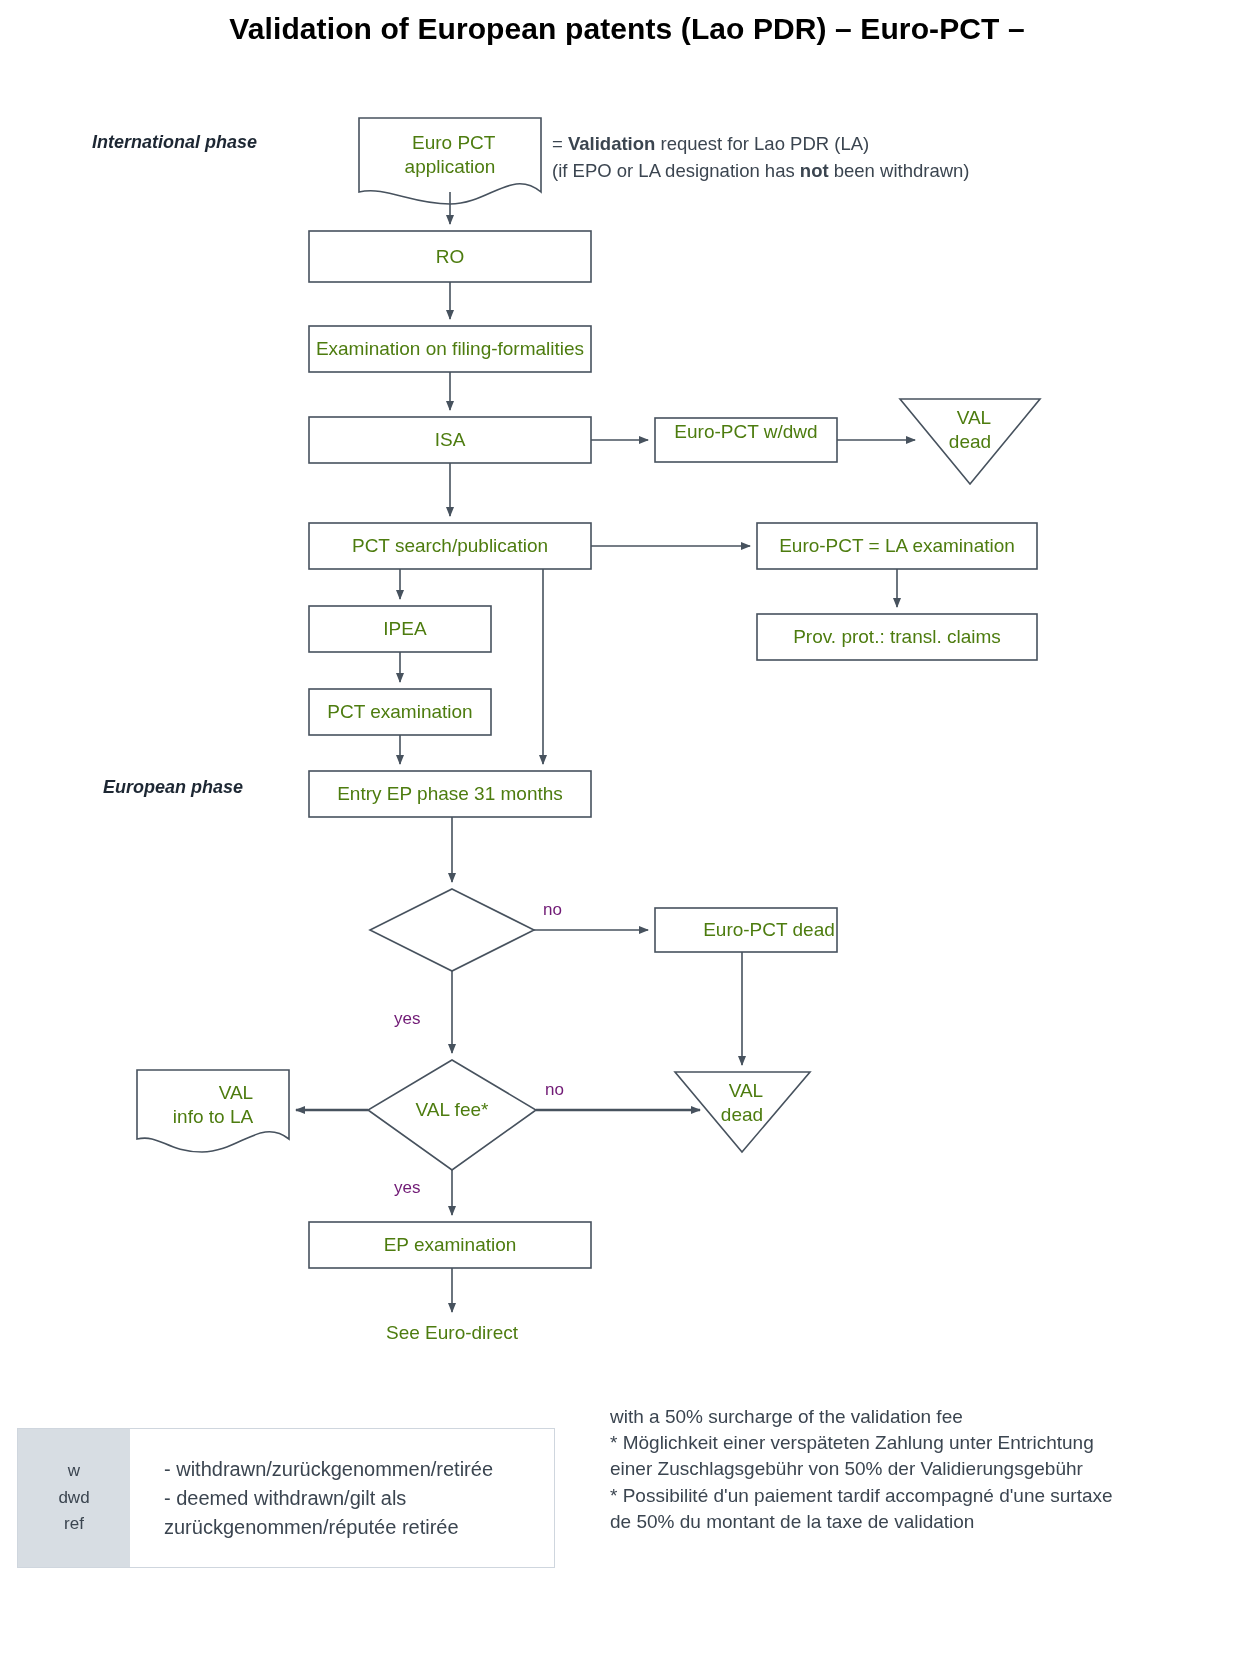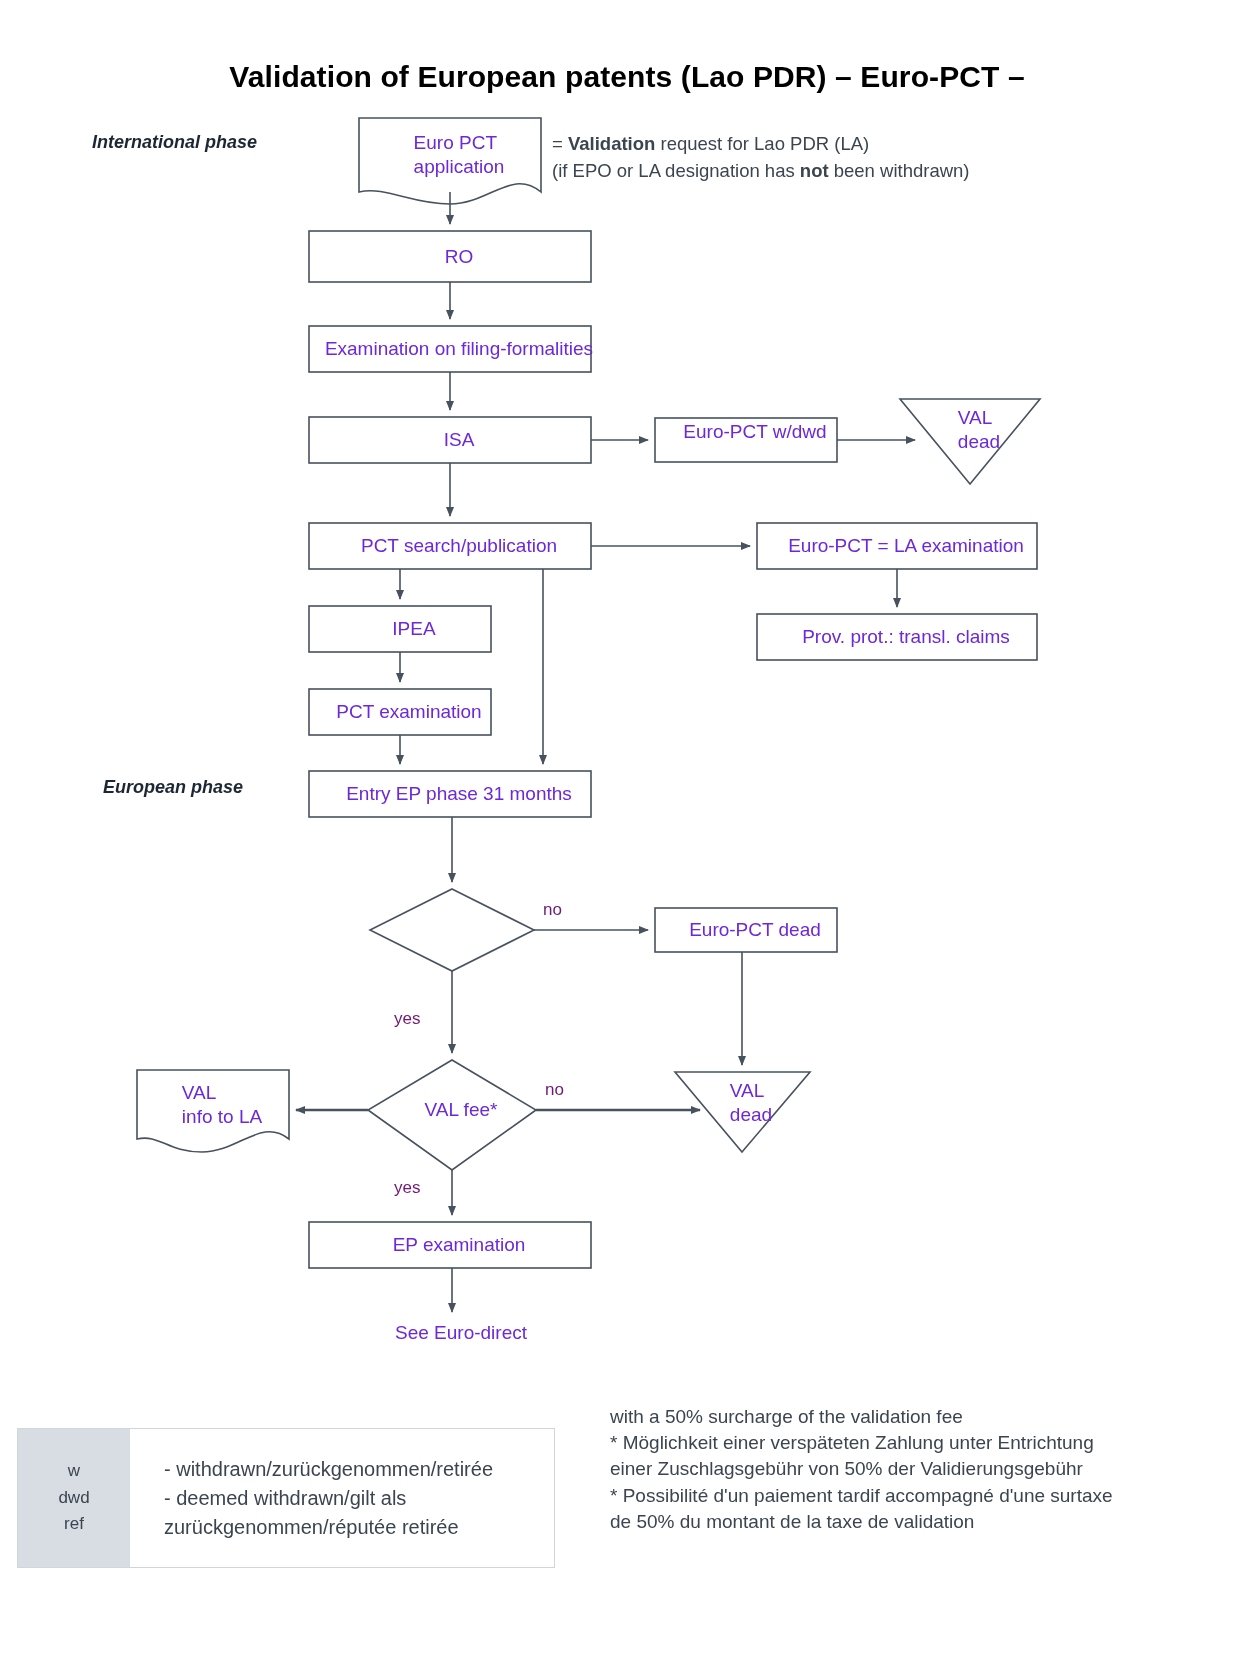--- a/index.html
+++ b/index.html
@@ -28,41 +28,39 @@
   .title {
     position: absolute;
     left: 0;
     top: 12px;
     width: 1254px;
     text-align: center;
     font-size: 30px;
     font-weight: bold;
     color: #000000;
     letter-spacing: 0.1px;
-    margin-top: 48px;
   }
   .phase-label {
     position: absolute;
     font-size: 18px;
     font-weight: bold;
     font-style: italic;
     color: #1d2733;
     white-space: nowrap;
   }
   .node-text {
     position: absolute;
     display: flex;
     align-items: center;
     justify-content: center;
-    text-align: left;
+    text-align: right;
     font-size: 19px;
-    color: #6d28d9;
+    color: #4d7c0f;
     line-height: 1.25;
     pointer-events: none;
-    margin-left: 9px;
   }
   .edge-label {
     position: absolute;
     font-size: 17px;
     color: #701a75;
     white-space: nowrap;
   }
   .annot {
     position: absolute;
     font-size: 18.5px;
@@ -207,21 +205,21 @@
   <div class="node-text" style="left:655px; top:418px; width:182px; height:28px;border-radius:13px;">Euro-PCT w/dwd</div>
   <div class="node-text" style="left:910px; top:399px; width:120px; height:62px; white-space:pre-line;">VAL
 dead</div>
   <div class="node-text" style="left:309px; top:523px; width:282px; height:46px;">PCT search/publication</div>
   <div class="node-text" style="left:757px; top:523px; width:280px; height:46px;">Euro-PCT = LA examination</div>
   <div class="node-text" style="left:757px; top:614px; width:280px; height:46px;">Prov. prot.: transl. claims</div>
   <div class="node-text" style="left:309px; top:606px; width:192px; height:46px;">IPEA</div>
   <div class="node-text" style="left:309px; top:689px; width:182px; height:46px;">PCT examination</div>
   <div class="node-text" style="left:309px; top:771px; width:282px; height:46px;">Entry EP phase 31 months</div>
   <div class="node-text" style="left:370px; top:905px; width:164px; height:50px;"></div>
-  <div class="node-text" style="left:655px; top:908px; width:182px; height:44px;">Euro-PCT dead</div>
+  <div class="node-text" style="left:655px; top:908px; width:182px; height:44px;padding-left:23px;">Euro-PCT dead</div>
   <div class="node-text" style="left:368px; top:1086px; width:168px; height:48px;">VAL fee*</div>
   <div class="node-text" style="left:137px; top:1074px; width:152px; height:62px; white-space:pre-line;">VAL
 info to LA</div>
   <div class="node-text" style="left:683px; top:1072px; width:118px; height:62px; white-space:pre-line;">VAL
 dead</div>
   <div class="node-text" style="left:309px; top:1222px; width:282px; height:46px;">EP examination</div>
   <div class="node-text" style="left:352px; top:1320px; width:200px; height:26px;">See Euro-direct</div>
 
   <div class="edge-label" style="left:543px; top:900px;">no</div>
   <div class="edge-label" style="left:394px; top:1009px;">yes</div>

